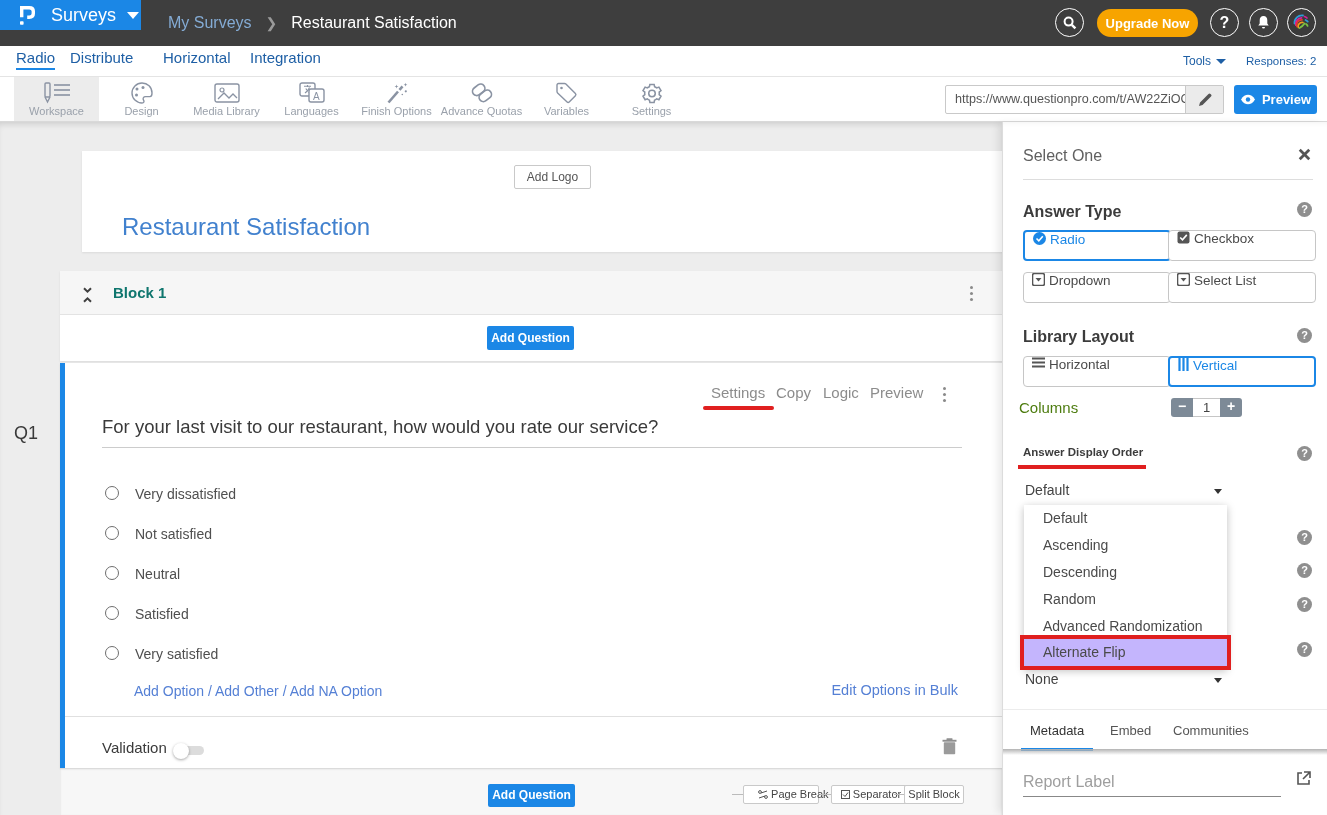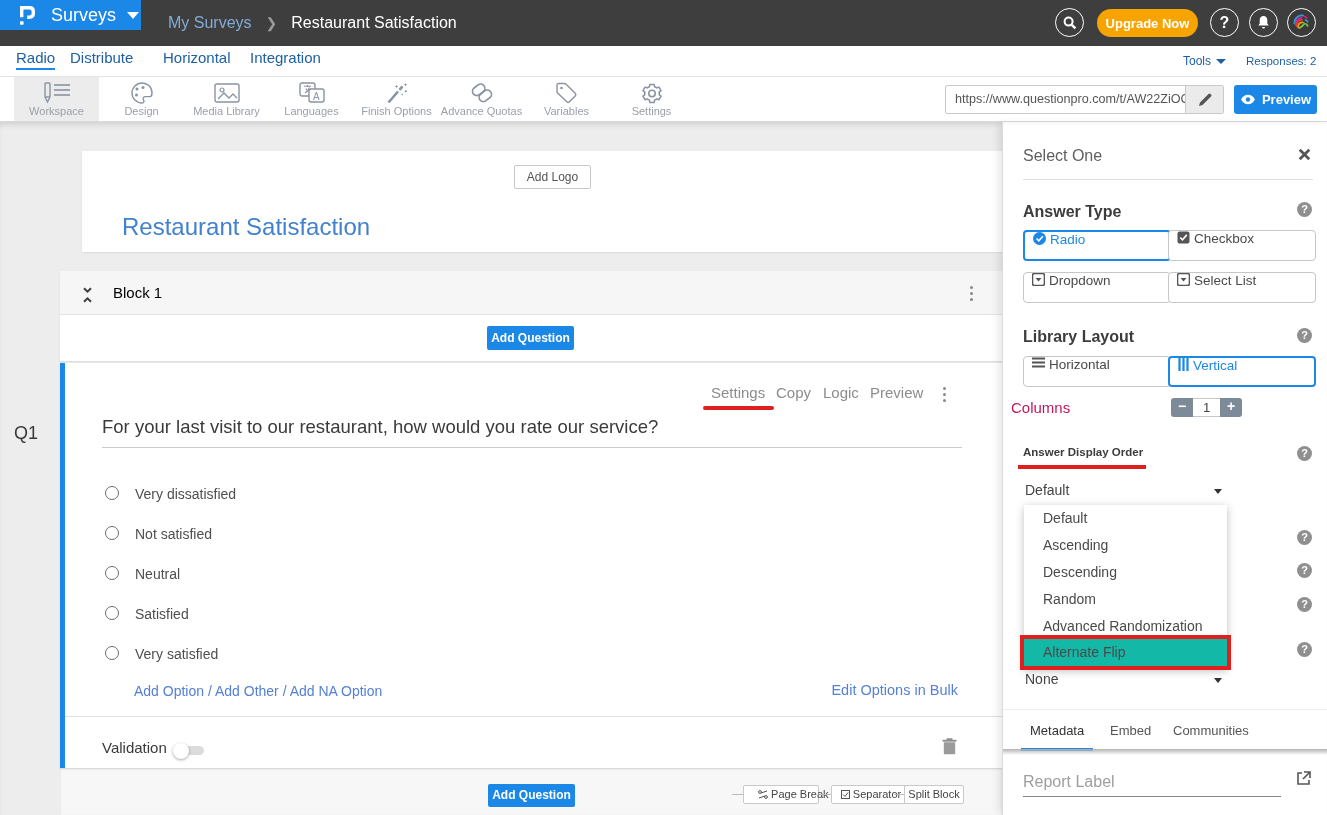--- a/index.html
+++ b/index.html
@@ -44,21 +44,21 @@
 
 .canvas { position:absolute; left:0; top:122px; width:1002px; height:693px; background:#ededed; overflow:hidden; box-shadow:inset 0 5px 6px -3px rgba(0,0,0,0.14); }
 .q1lab { position:absolute; left:14px; top:301px; font-size:18px; color:#3a3a3a; }
 .card { position:absolute; left:60px; width:942px; background:#fff; }
 .card1 { top:29px; height:101px; box-shadow:0 1px 2px rgba(0,0,0,0.08);margin-left:22px; }
 .addlogo { position:absolute; left:432px; top:14px; width:77px; height:24px; background:#fff; border:1px solid #c9c9c9; border-radius:2px; font-size:12px; color:#555; text-align:center; line-height:22px; }
 .stitle { position:absolute; left:40px; top:62px; font-size:24px; color:#4181ce; }
 .card2 { top:149px; height:90px; box-shadow:0 1px 2px rgba(0,0,0,0.08); }
 .blockhead { position:absolute; left:0; top:0; width:942px; height:44px; background:#f6f6f6; border-bottom:1px solid #e3e3e3; }
 .blockhead .coll { position:absolute; left:23px; top:16px; color:#444; }
-.blockhead .bt { position:absolute; left:53px; top:13px; font-size:15px; color:#000000; }
+.blockhead .bt { position:absolute; left:53px; top:13px; font-size:15px; color:#0f766e;font-weight:bold; }
 .vdots { width:3px; height:3px; background:#8a8a8a; border-radius:50%; box-shadow:0 6px 0 #8a8a8a, 0 12px 0 #8a8a8a; }
 .addq { position:absolute; width:87px; height:24px; background:#1b87e6; border-radius:2px; color:#fff; font-size:12px; font-weight:bold; text-align:center; line-height:24px; }
 .card3 { top:241px; height:405px; border-left:5px solid #1b87e6; width:942px; box-shadow:0 1px 2px rgba(0,0,0,0.08); }
 .qtabs span { position:absolute; top:21px; font-size:15px; color:#8c8c8c; }
 .redbar { position:absolute; left:638px; top:43px; width:71px; height:4px; background:#e01f1f; border-radius:2px; }
 .qtext { position:absolute; left:37px; top:53px; width:860px; font-size:18.5px; color:#3a3a3a; padding-bottom:9px; border-bottom:1px solid #ccc; }
 .opt { position:absolute; left:40px; height:20px; }
 .opt .rad { position:absolute; left:0; top:2px; width:14px; height:14px; border:1.7px solid #6e6e6e; border-radius:50%; }
 .opt .ol { position:absolute; left:30px; top:2px; font-size:14px; color:#4f4f4f; white-space:nowrap; }
 .addlinks { position:absolute; left:69px; top:320px; font-size:14px; color:#5580d5; white-space:nowrap; }
@@ -74,30 +74,30 @@
 
 .panel { position:absolute; left:1002px; top:122px; width:325px; height:693px; background:#fff; border-left:1px solid #dcdcdc; box-shadow:-6px 0 8px -2px rgba(0,0,0,0.09), inset 0 4px 5px -3px rgba(0,0,0,0.05); }
 .panel .ptitle { position:absolute; left:20px; top:25px; font-size:16px; color:#606060;text-align:right; }
 .pclose { position:absolute; left:295px; top:25px; }
 .phr { position:absolute; left:20px; top:57px; width:290px; height:1px; background:#ddd; }
 .plabel { position:absolute; left:20px; font-size:16px; font-weight:bold; color:#3c3c3c; }
 .qmark { position:absolute; left:294px; width:15px; height:15px; border-radius:50%; background:#8f8f8f; color:#fff; font-size:11px; font-weight:bold; text-align:center; line-height:15px; }
 .abtn { position:absolute; width:148px; height:31px; border:1px solid #c6c6c6; border-radius:4px; background:#fff; font-size:13.5px; color:#4a4a4a; display:flex; align-items:flex-start; padding-left:8px; }
 .abtn.sel { border:2px solid #1b87e6; color:#1b87e6; }
 .abtn svg { margin-right:4px; }
-.colslab { position:absolute; left:8px; top:277px; font-size:15px; color:#be185d; }
+.colslab { position:absolute; left:16px; top:277px; font-size:15px; color:#4d7c0f; }
 .stepper { position:absolute; left:168px; top:276px; height:19px; display:flex; }
 .stepper .sb { width:22px; height:19px; background:#7d8a97; color:#fff; font-size:14px; font-weight:bold; text-align:center; line-height:17px; } .stepper .sb:first-child { border-radius:3px 0 0 3px; } .stepper .sb:last-child { border-radius:0 3px 3px 0; }
 .stepper .sv { width:27px; height:19px; background:#fff; border-top:1px solid #c6c6c6; border-bottom:1px solid #c6c6c6; font-size:13px; color:#444; text-align:center; line-height:17px; }
 .redline { position:absolute; background:#e01f1f; }
 .selrow { position:absolute; left:22px; font-size:14px; color:#444; }
 .selcaret { position:absolute; width:0; height:0; border-left:4.5px solid transparent; border-right:4.5px solid transparent; border-top:5.5px solid #333; }
 .menu { position:absolute; left:21px; top:383px; width:203px; height:164px; background:#fff; box-shadow:0 2px 8px rgba(0,0,0,0.25); z-index:5; }
 .menu .mi { position:absolute; left:19px; font-size:14px; color:#4a4a4a; }
-.redbox { position:absolute; left:-4px; top:130px; width:211px; height:35px; border:4px solid #e01f1f; background:#14b8a6; }
+.redbox { position:absolute; left:-4px; top:130px; width:211px; height:35px; border:4px solid #e01f1f; background:#c4b5fd; }
 .redbox .mi2 { position:absolute; left:19px; top:5px; font-size:14px; color:#4a4a4a; }
 .ptabs { position:absolute; left:0px; top:587px; width:325px; border-top:1px solid #ececec; height:40px; } .ptabs::after { content:""; position:absolute; left:0; top:39px; width:325px; height:6px; background:linear-gradient(to bottom, #b3b3b3, rgba(245,245,245,0)); }
 .ptabs .pt { position:absolute; top:13px; font-size:13px; color:#555; }
 .ptabs .pta { color:#333; border-bottom:3px solid #1b87e6; padding:0 9px 10px 9px; }
 .replabel { position:absolute; left:20px; top:651px; width:258px; font-size:16px; color:#9e9e9e; padding-bottom:5px; border-bottom:1px solid #888; }
 </style>
 </head>
 <body>
 <div id="app">
   <div class="topbar">

